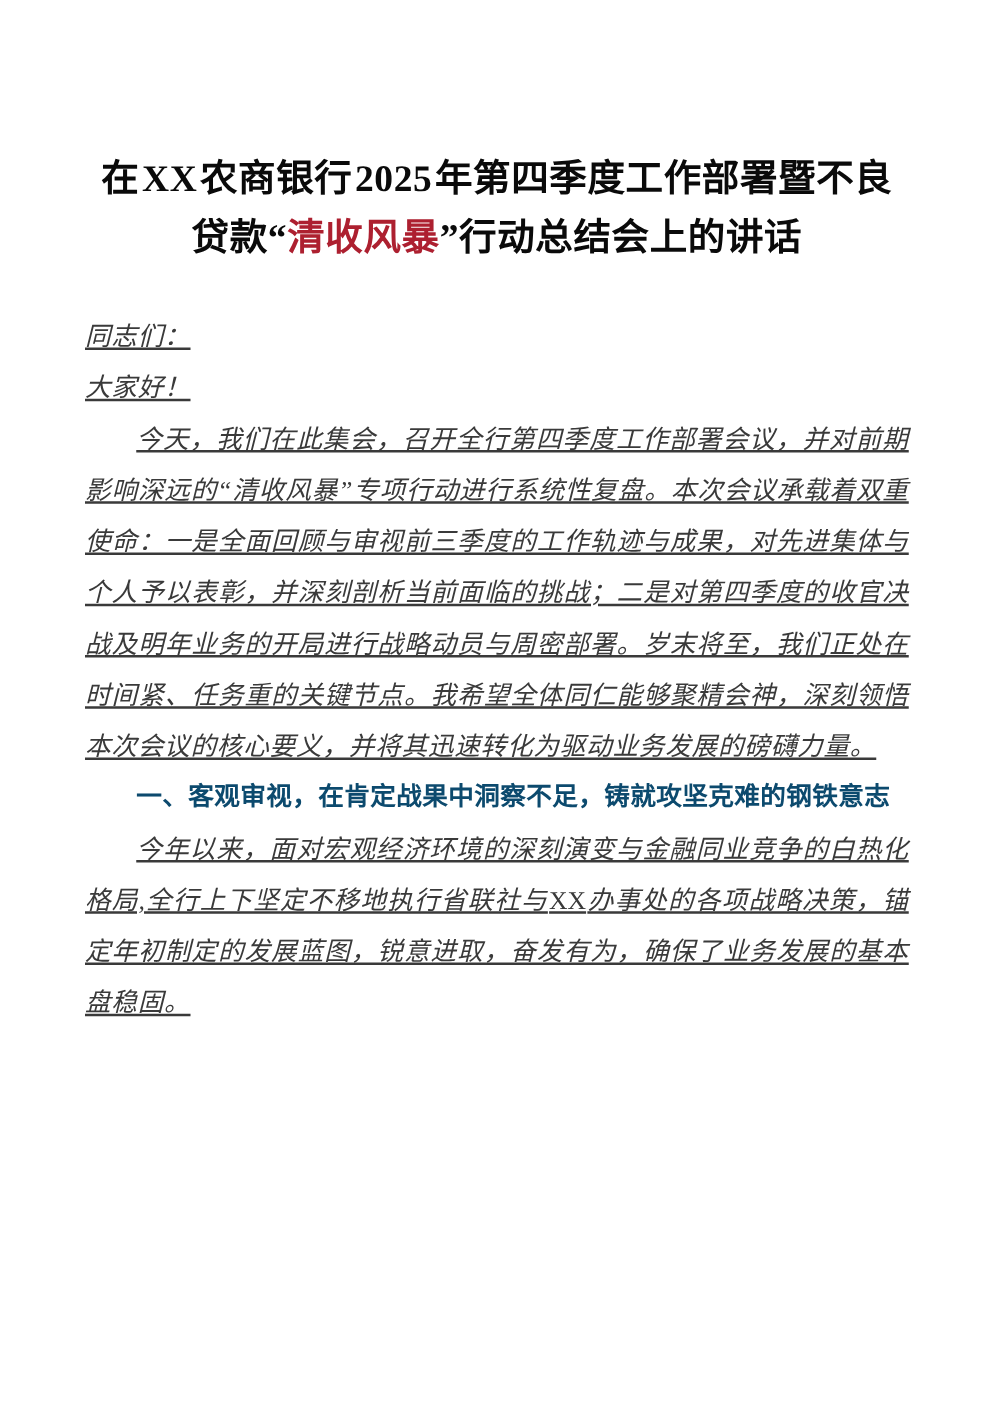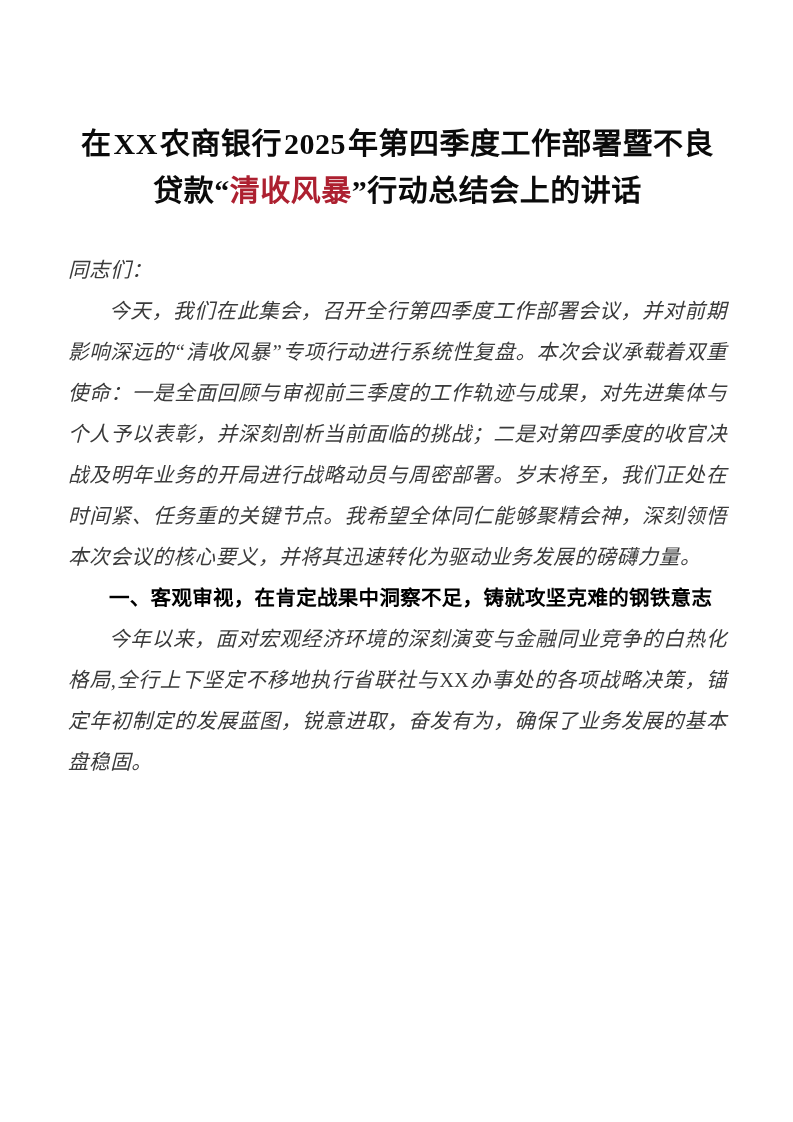--- a/index.html
+++ b/index.html
@@ -59,38 +59,39 @@
   p.para {
     margin: 0;
     font-family: "Liberation Serif", "DejaVu Serif", serif;
     font-size: 20.5px;
     line-height: 41px;
     color: #3a3a3a;
     text-align: justify;
     text-justify: inter-ideograph;
     letter-spacing: 0.6px;
     font-style: italic;
+    text-decoration: underline;
   }
 
   p.para.indent {
     text-indent: 2em;
   }
 
   p.para.flush {
     text-indent: 0;
   }
 
   
   h2.section-heading {
     margin: 0;
-    font-family: Liberation Serif, serif;
+    font-family: Liberation Mono, monospace;
     font-size: 20.5px;
     font-weight: bold;
     line-height: 41px;
-    color: #000000;
+    color: #0c4a6e;
     text-indent: 2em;
     text-align: justify;
     text-justify: inter-ideograph;
     letter-spacing: 0.3px;
     font-style: normal;
   }
 
   
   .latin {
     font-family: "Liberation Serif", "DejaVu Serif", serif;
@@ -113,20 +114,21 @@
   <div class="content">
 
     <h1 class="doc-title">
       <span>在</span><span class="title-latin">XX</span><span>农商银行</span><span class="title-latin">2025</span><span>年第四季度工作部署暨不良贷</span><span>款</span><span>“</span><span class="title-accent">清收风暴</span><span>”</span><span>行动总结会上的讲话</span>
     </h1>
 
     <div class="block-salutation">
 
       <p class="para flush">同志们：</p>
 
+      <p class="para flush">大家好！</p>
 
       <p class="para indent">今天，我们在此集会，召开全行第四季度工作部署会议，并对前期影响深远的“清收风暴”专项行动进行系统性复盘。本次会议承载着双重使命：一是全面回顾与审视前三季度的工作轨迹与成果，对先进集体与个人予以表彰，并深刻剖析当前面临的挑战；二是对第四季度的收官决战及明年业务的开局进行战略动员与周密部署。岁末将至，我们正处在时间紧、任务重的关键节点。我希望全体同仁能够聚精会神，深刻领悟本次会议的核心要义，并将其迅速转化为驱动业务发展的磅礴力量。</p>
 
 
       <h2 class="section-heading">一、客观审视，在肯定战果中洞察不足，铸就攻坚克难的钢铁意志</h2>
 
       <p class="para indent"><span>今年以来，面对宏观经济环境的深刻演变与金融同业竞争的白热化格局,全行上下坚定不移地执行省联社与</span><span class="latin">XX</span><span>办事处的各项战略决策，锚定年初制定的发展蓝图，锐意进取，奋发有为，确保了业务发展的基本盘稳固。</span></p>
 
 
     </div>

